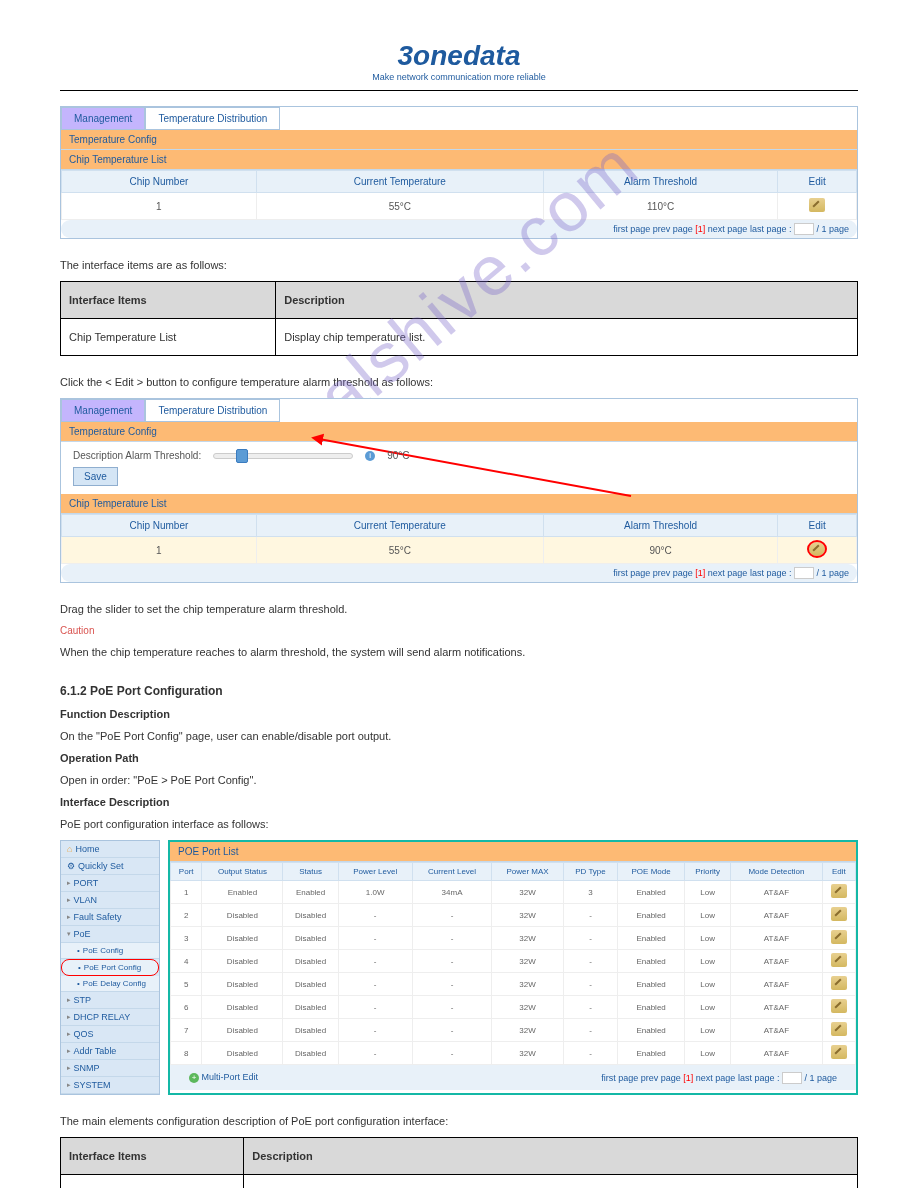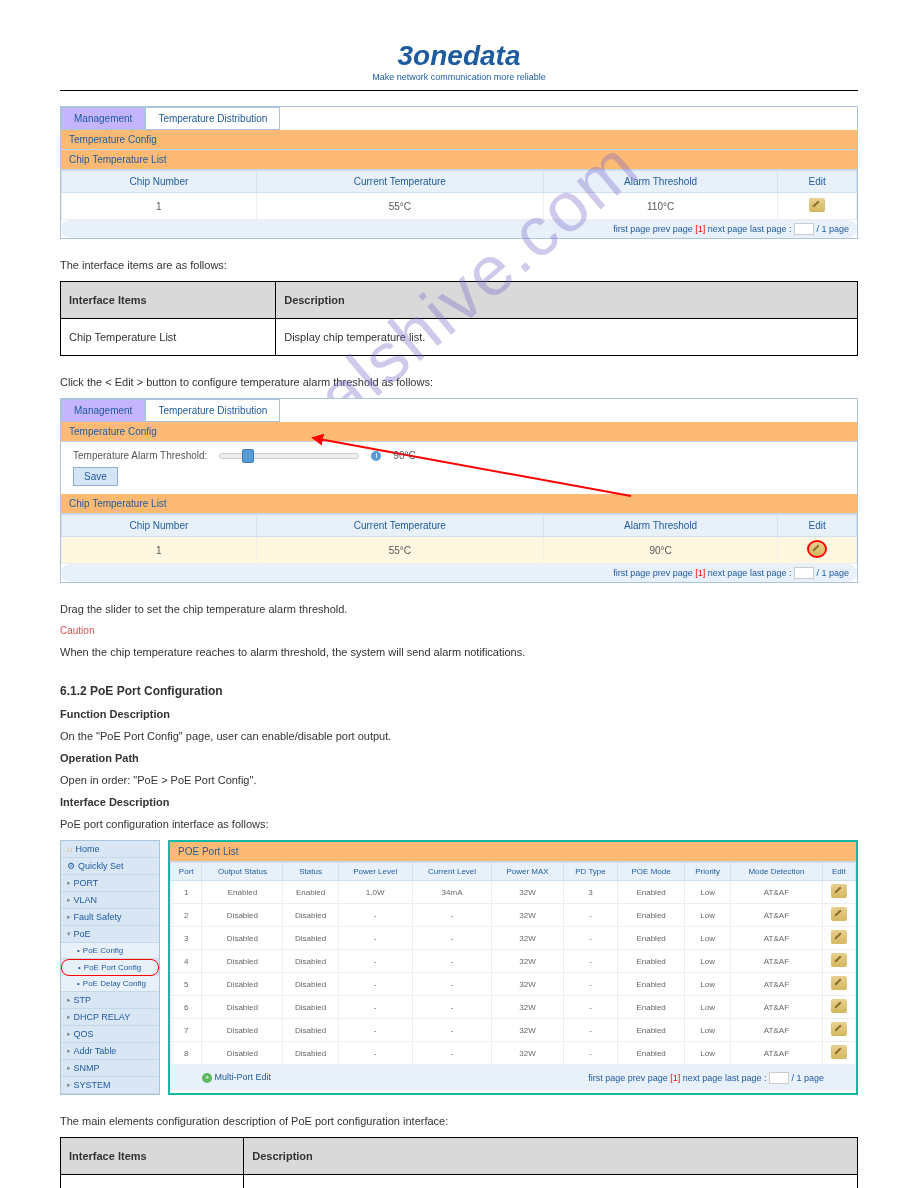--- a/index.html
+++ b/index.html
@@ -137,21 +137,21 @@
       </defs>
     <line x1="320" y1="65" x2="8" y2="8" stroke="red" stroke-width="2" marker-end="url(#ah1)"></line>
   </svg>
   <div class="tabs">
     <div class="tab">Management</div>
     <div class="tab active">Temperature Distribution</div>
   </div>
   <div class="sub-header">Temperature Config</div>
   <div class="config-area">
     <div class="config-row">
-      <span>Temperature Alarm Threshold:</span>
+      <span>Description Alarm Threshold:</span>
       <div class="slider-track">
           <div class="slider-thumb"></div>
         </div>
       <span class="info-icon">i</span>
       <span>90°C</span>
     </div>
     <button class="save-btn">Save</button>
   </div>
   <div class="sub-header">Chip Temperature List</div>
   <table class="tbl">
@@ -375,21 +375,21 @@
             <td>-</td>
             <td>32W</td>
             <td>-</td>
             <td>Enabled</td>
             <td>Low</td>
             <td>AT&amp;AF</td>
             <td><span class="edit-icon"></span></td>
           </tr>
         </tbody>
     </table>
-    <div style="display:flex; justify-content:space-between; align-items:center; background:#e8f1f9; padding:3px 24px;">
+    <div style="display:flex; justify-content:space-between; align-items:center; background:#e8f1f9; padding:3px 11px;">
       <span class="multi-edit"><span class="plus-icon">+</span> <span>Multi-Port Edit</span></span>
       <span class="pagination" style="background:none;">
         <span>first page</span>
         <span>prev page</span>
         <span class="cur">[1]</span>
         <span>next page</span>
         <span>last page :</span>
         <input style="">
         <span>/ 1 page</span>
       </span>

